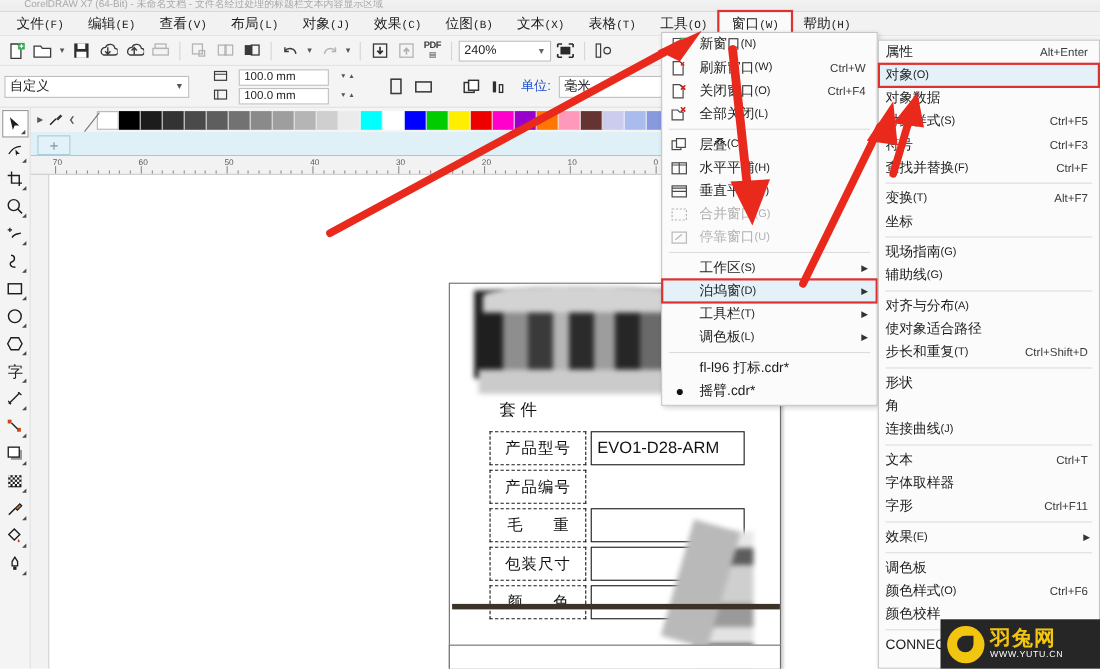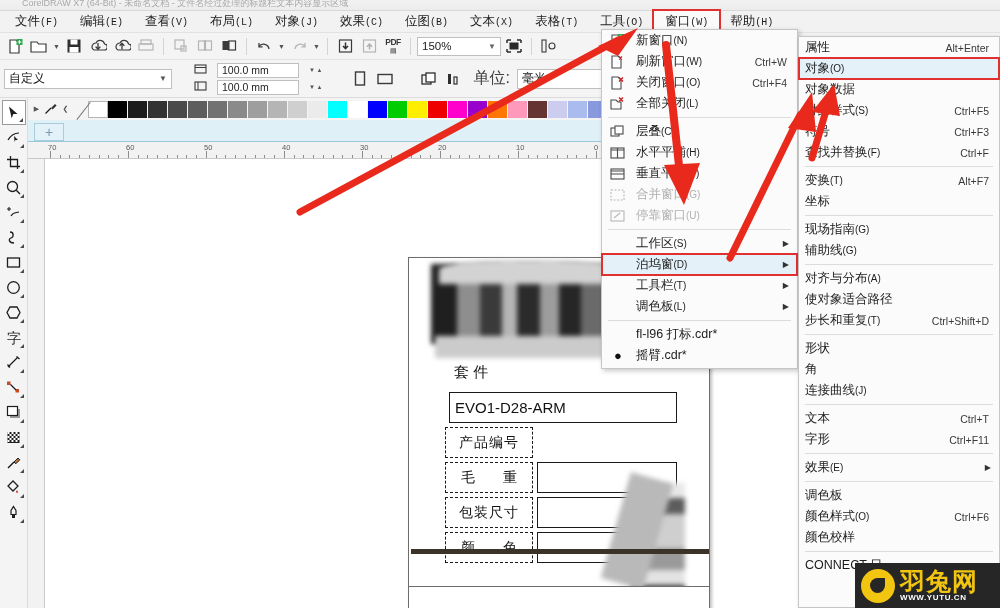--- a/index.html
+++ b/index.html
@@ -76,21 +76,21 @@
     padding: 0 4px; font-size: 12px; color: #1a1a1a;
   }
   .combo .cv { font-size: 8px; color: #555; }
   .spinstack { display: flex; flex-direction: column; gap: 2px; }
   .spinrow { display: flex; align-items: center; gap: 10px; }
   .spinbox {
     width: 82px; height: 15px; background: #fff; border: 1px solid #bfbfbf;
     font-size: 10.5px; color: #1c1c1c; display: flex; align-items: center; padding-left: 4px;
   }
   .spinbtns { display: flex; gap: 1px; font-size: 6px; color: #555; }
-  .unitlbl { font-size: 16px; color: #404040; margin-left: 6px; }
+  .unitlbl { font-size: 12px; color: #1d4ed8; margin-left: 6px; }
 
   
   .paletterow {
     position: absolute; left: 28px; top: 98px; width: 972px; height: 22px;
     background: #f4f4f4; display: flex; align-items: center;
   }
   .pal-tools { display:flex; align-items:center; gap:3px; padding-left:4px; width:58px;}
   .swatches { display: flex; height: 17px; margin-left: 2px; }
   .sw { width: 20px; height: 17px; border-right: 1px solid #f4f4f4; }
   .sw.none {
@@ -227,22 +227,22 @@
   }
   .wm-logo {
     width: 34px; height: 34px; border-radius: 50%; background: #f2c511;
     position: relative; flex: none;
   }
   .wm-logo:after {
     content:""; position: absolute; left: 9px; top: 9px; width: 15px; height: 15px;
     border-radius: 50% 0 50% 50%; background: #262626;
   }
   .wm-txt { display: flex; flex-direction: column; line-height: 1.05; }
-  .wm-cn { font-size: 25px; color: #f2c511; font-weight: bold; letter-spacing: 1px; }
-  .wm-en { font-size: 8px; color: #ffffff; letter-spacing: .6px; font-weight: bold; }
+  .wm-cn { font-size: 19px; color: #f2c511; font-weight: bold; letter-spacing: 1px; }
+  .wm-en { font-size: 8px; color: #ffffff; letter-spacing: .6px; }
 
   .statusline {
     position:absolute; left:365px; top:450px; width:298px; height:5px; background:#3b3228;
   }
 </style>
 </head>
 <body>
 
 <div id="app">
 
@@ -349,21 +349,21 @@
       <svg width="17" height="16" viewBox="0 0 17 16">
           <rect x="2.5" y="2" width="12" height="12" fill="none" stroke="#3a3a3a" stroke-width="1.2"></rect>
           <path d="M8.5 11.5v-6M6 8.7l2.5-2.7L11 8.7" stroke="#2e2e2e" stroke-width="1.5" fill="none"></path>
         </svg>
     </div>
     <div class="tb-ico">
       <div class="pdfico"><span>PDF</span><br><span style="font-size:7px">▤</span></div>
     </div>
     <div class="tb-sep"></div>
     <div class="zoombox">
-      <span>150%</span>
+      <span>240%</span>
       <span class="cv">▼</span>
     </div>
     <div class="tb-ico">
       <svg width="18" height="16" viewBox="0 0 18 16">
           <path d="M2 2h4M2 2v3M16 2h-4M16 2v3M2 14h4M2 14v-3M16 14h-4M16 14v-3" stroke="#2a2a2a" stroke-width="1.5"></path>
           <rect x="4.5" y="4.5" width="9" height="7" fill="#2a2a2a"></rect>
         </svg>
     </div>
     <div class="tb-sep"></div>
     <div class="tb-ico">
@@ -751,20 +751,21 @@
                   background:
                     linear-gradient(90deg,#1f1f1f 0 14%,#8e8e8e 14% 26%,#3a3a3a 26% 38%,#b5b5b5 38% 46%,#2b2b2b 46% 58%,#9d9d9d 58% 68%,#262626 68% 80%,#6a6a6a 80% 100%);"></div>
       <div class="photo" style="left:30px; top:2px; width:180px; height:24px; background:#d3d3d3; border-radius:40% 40% 0 0;"></div>
       <div class="photo" style="left:26px; top:78px; width:185px; height:22px; background:#cbcbcb;"></div>
 
       <div class="formtbl" id="formtbl">
           <div class="frow">
             <div class="fval nb">套 件</div>
           </div>
           <div class="frow">
+            <div class="fkey">产品型号</div>
             <div class="fval">EVO1-D28-ARM</div>
           </div>
           <div class="frow">
             <div class="fkey">产品编号</div>
           </div>
           <div class="frow">
             <div class="fkey spaced">毛 重</div>
             <div class="fval"></div>
           </div>
           <div class="frow">
@@ -990,20 +991,24 @@
         <span>连接曲线</span>
         <span class="mn">(J)</span>
       </div>
       <div class="msep"></div>
       <div class="mrow">
         <span>文本</span>
         <span class="mn"></span>
         <span class="accel">Ctrl+T</span>
       </div>
       <div class="mrow">
+        <span>字体取样器</span>
+        <span class="mn"></span>
+      </div>
+      <div class="mrow">
         <span>字形</span>
         <span class="mn"></span>
         <span class="accel">Ctrl+F11</span>
       </div>
       <div class="msep"></div>
       <div class="mrow">
         <span>效果</span>
         <span class="mn">(E)</span>
         <span class="arrow">▶</span>
       </div>

